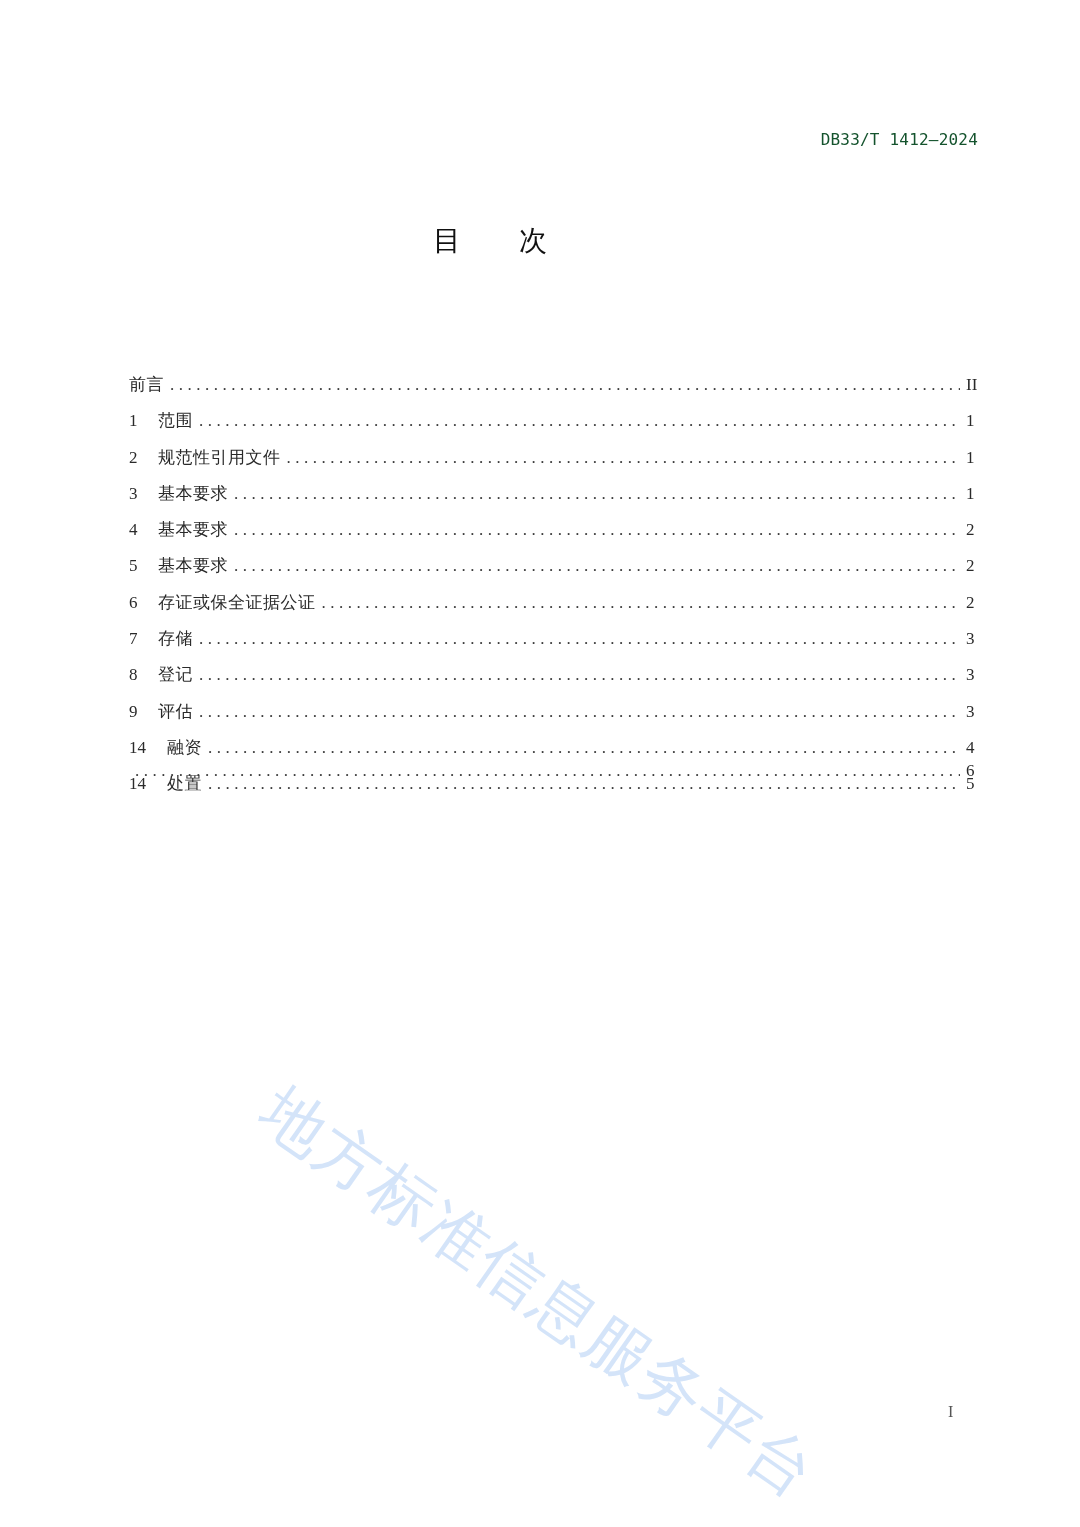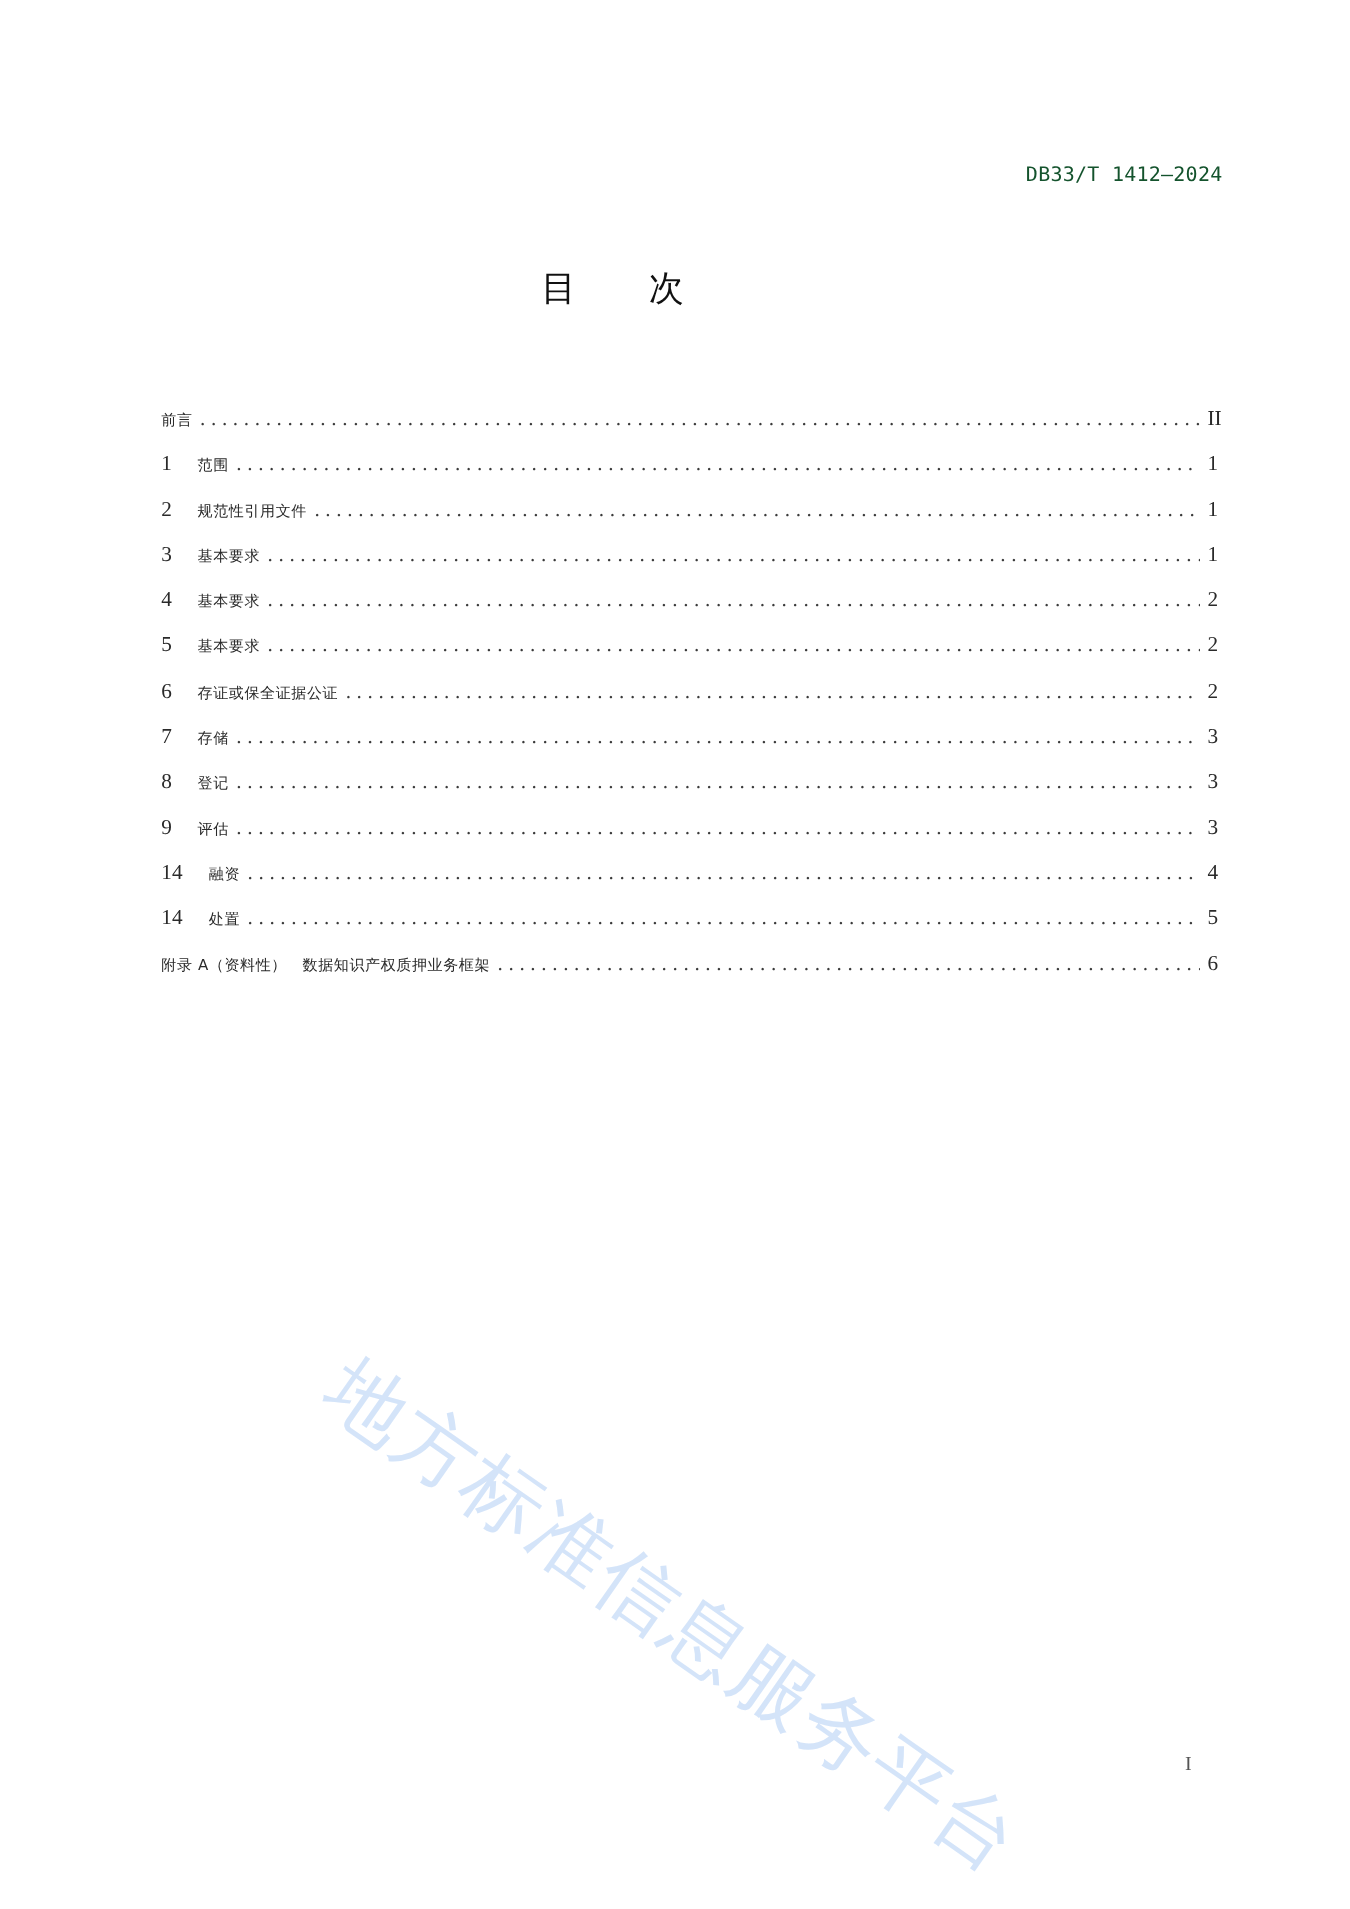--- a/index.html
+++ b/index.html
@@ -19,21 +19,21 @@
       position: absolute;
       top: 130px;
       right: 102px;
       font-family: "DejaVu Sans Mono", "Liberation Mono", monospace;
       font-size: 16px;
       letter-spacing: 0.2px;
       color: #14532d;
     }
     .title {
       position: absolute;
-      top: 212px;
+      top: 222px;
       left: 0;
       width: 980px;
       text-align: center;
       font-family: "DejaVu Sans", "Liberation Sans", sans-serif;
       font-size: 28px;
       color: #111;
     }
     .title span { display: inline-block; }
     .title .gap { width: 58px; }
     .toc {
@@ -52,22 +52,23 @@
     }
     .toc-num {
       display: inline-block;
       font-family: "Liberation Serif", "DejaVu Serif", serif;
       font-size: 17px;
     }
     .toc-num.w1 { width: 29px; }
     .toc-num.w2 { width: 38px; }
     .toc-label {
       font-family: "DejaVu Sans", "Liberation Sans", sans-serif;
-      font-size: 12px;
+      font-size: 17px;
       letter-spacing: 0.5px;
+      margin-top: 48px;
     }
     .toc-dots {
       flex: 1;
       overflow: hidden;
       margin: 0 6px 0 6px;
       font-family: "Liberation Serif", "DejaVu Serif", serif;
       font-size: 17px;
       letter-spacing: 4.5px;
       color: #3a3a3a;
     }
@@ -173,21 +174,20 @@
     <span class="toc-dots">........................................................................................................................................................</span>
     <span class="toc-page">4</span>
   </div>
   <div class="toc-row">
     <span class="toc-num w2">14</span>
     <span class="toc-label">处置</span>
     <span class="toc-dots">........................................................................................................................................................</span>
     <span class="toc-page">5</span>
   </div>
   <div class="toc-row">
-    <span class="toc-label">附录 A（资料性）　数据知识产权质押业务框架</span>
     <span class="toc-dots">........................................................................................................................................................</span>
     <span class="toc-page">6</span>
   </div>
 </div>
 
 <div class="watermark">地方标准信息服务平台</div>
 
 <div class="page-number">I</div>
 
 </body></html>

